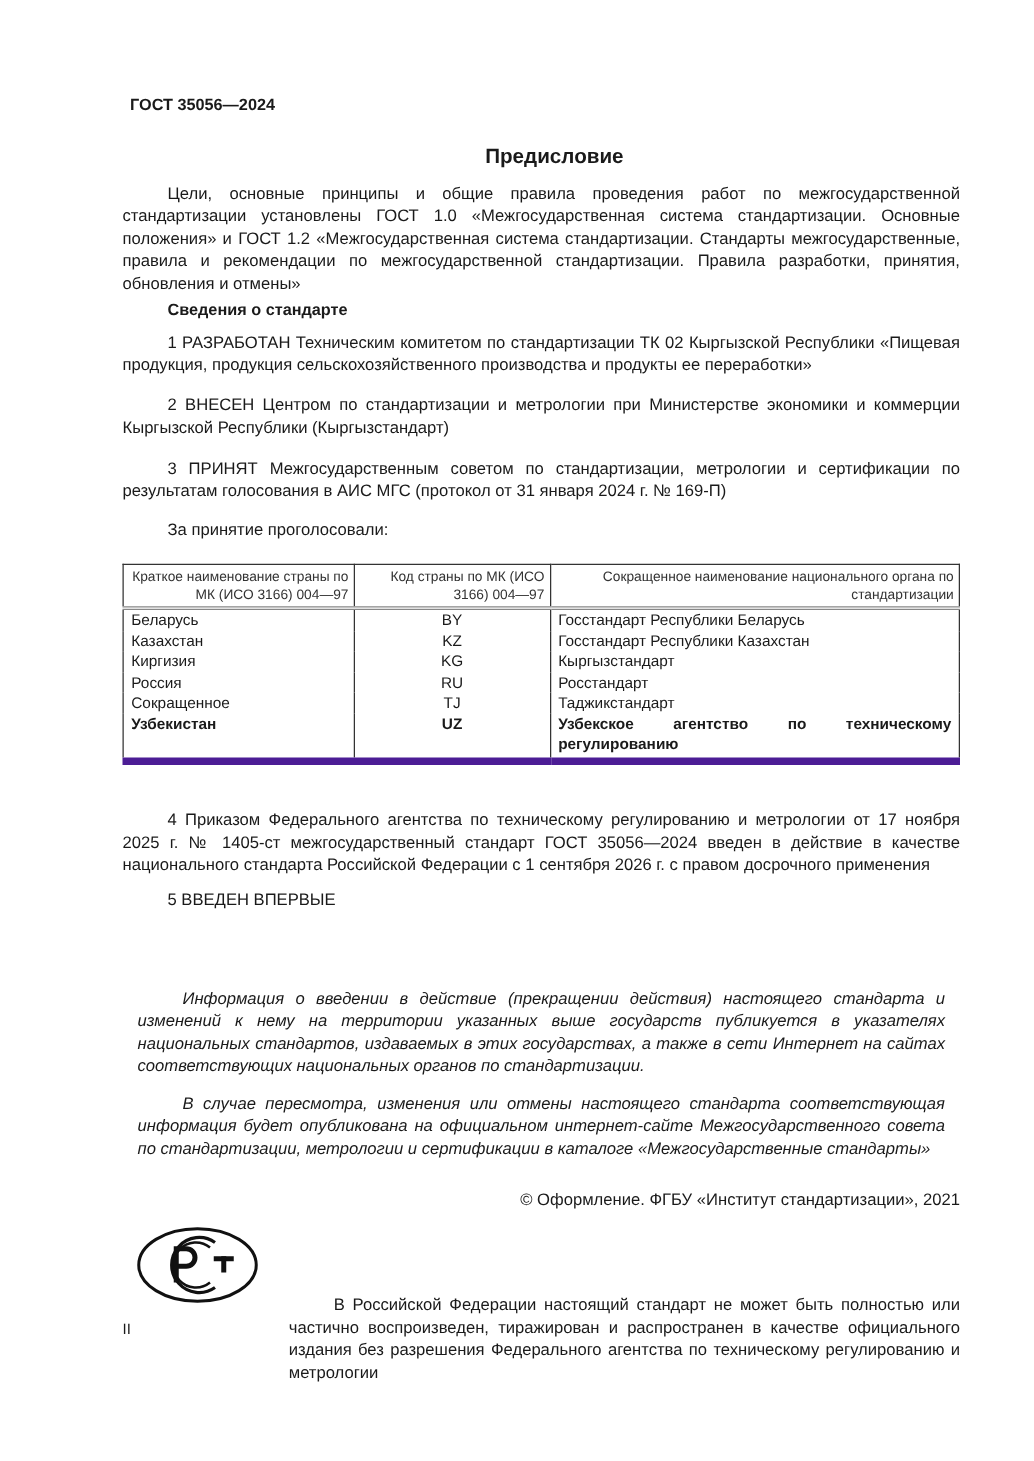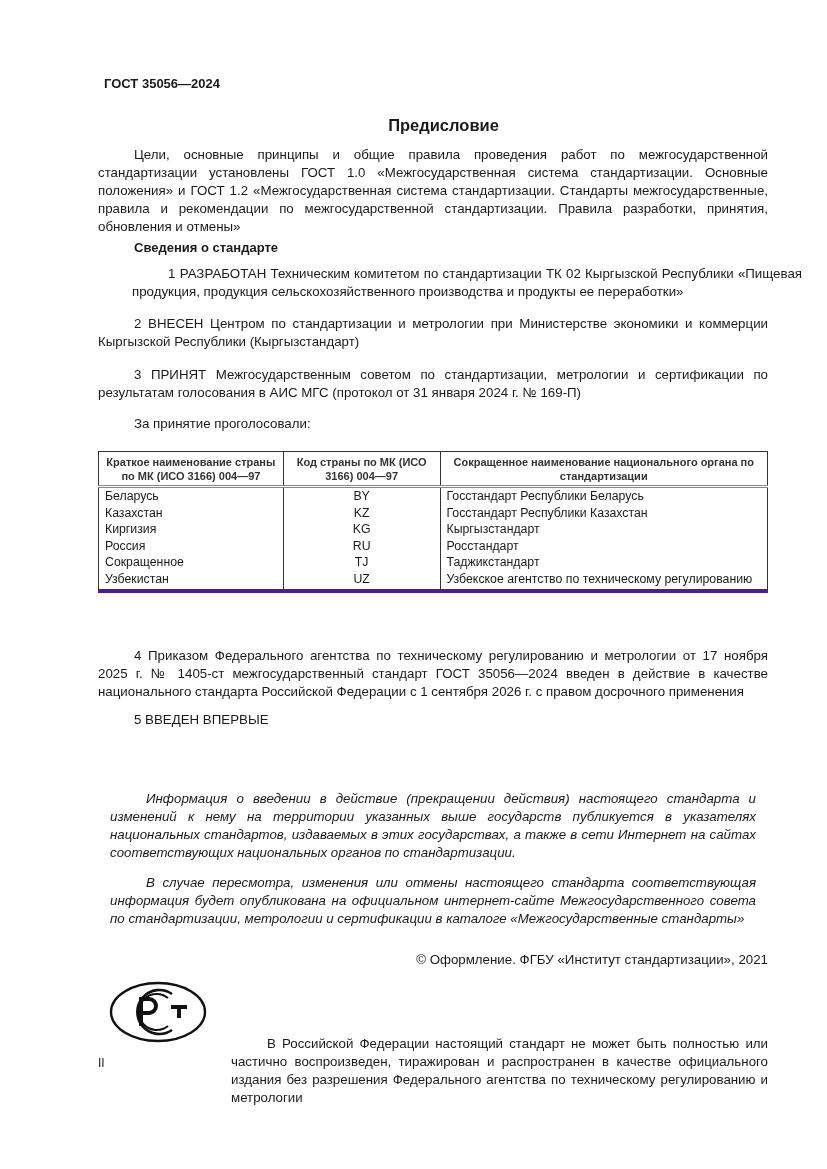--- a/index.html
+++ b/index.html
@@ -8,38 +8,38 @@
       font-family: "Liberation Sans", sans-serif; color: #1a1a1a;
       font-size: 13.3px;
     }
     .abs { position: absolute; }
     .doc-code { left: 104px; top: 76px; font-weight: bold; font-size: 13px; letter-spacing: 0; }
     .title { left: 0; width: 827px; top: 116px; text-align: center; font-weight: bold; font-size: 16.5px; padding-left: 60px; box-sizing: border-box; }
     .para { left: 98px; width: 670px; line-height: 18px; text-align: justify; text-align-last: left; }
     .para .indent { display: inline-block; width: 36px; }
     .p-intro { top: 146px; }
     .section-head { left: 134px; top: 240px; font-weight: bold; font-size: 13px; }
-    .p1 { top: 265px; margin-left: 34px; }
+    .p1 { top: 265px; }
     .p2 { top: 315px; }
     .p3 { top: 366px; }
     .voted { left: 134px; top: 416px; }
     table.vote-table {
       position: absolute; left: 98px; top: 451px; width: 670px;
       border-collapse: collapse; font-size: 12.3px; line-height: 16.5px;
     }
     table.vote-table th {
-      font-weight: bold; font-size: 11px; line-height: 14px; color: #333;
-      text-align: center; vertical-align: middle; height: 33px;
+      font-weight: normal; font-size: 11px; line-height: 14px; color: #333;
+      text-align: right; vertical-align: middle; height: 33px;
       border: 1px solid #333; border-bottom: 3px double #888; padding: 0 4px; margin-left: 26px;
     }
     table.vote-table td {
       border-left: 1px solid #333; border-right: 1px solid #333; padding: 0 6px; vertical-align: top;
     }
     table.vote-table tr.first td { padding-top: 6px; }
-    table.vote-table tr.last td { border-bottom: 4px solid #4c1d95; padding-bottom: 2px; }
+    table.vote-table tr.last td { border-bottom: 6px solid #4c1d95; padding-bottom: 2px; font-weight: bold; }
     table.vote-table td.code { text-align: center; }
     table.vote-table td.body { text-align: justify; text-align-last: left; }
     .col1 { width: 185px; } .col2 { width: 157px; } .col3 { width: 328px; }
     .p4 { top: 647px; }
     .p5 { top: 711px; }
     .italic-block { left: 98px; width: 670px; top: 778px; font-style: italic; line-height: 18px; text-align: justify; text-align-last: left; }
     .italic-block p { margin: 12px; }
     .copyright { right: 59px; top: 952px; }
     .legal { left: 231px; width: 537px; top: 1035px; line-height: 18px; text-align: justify; text-align-last: left; }
     .logo { left: 108px; top: 980px; width: 100px; height: 64px; }

